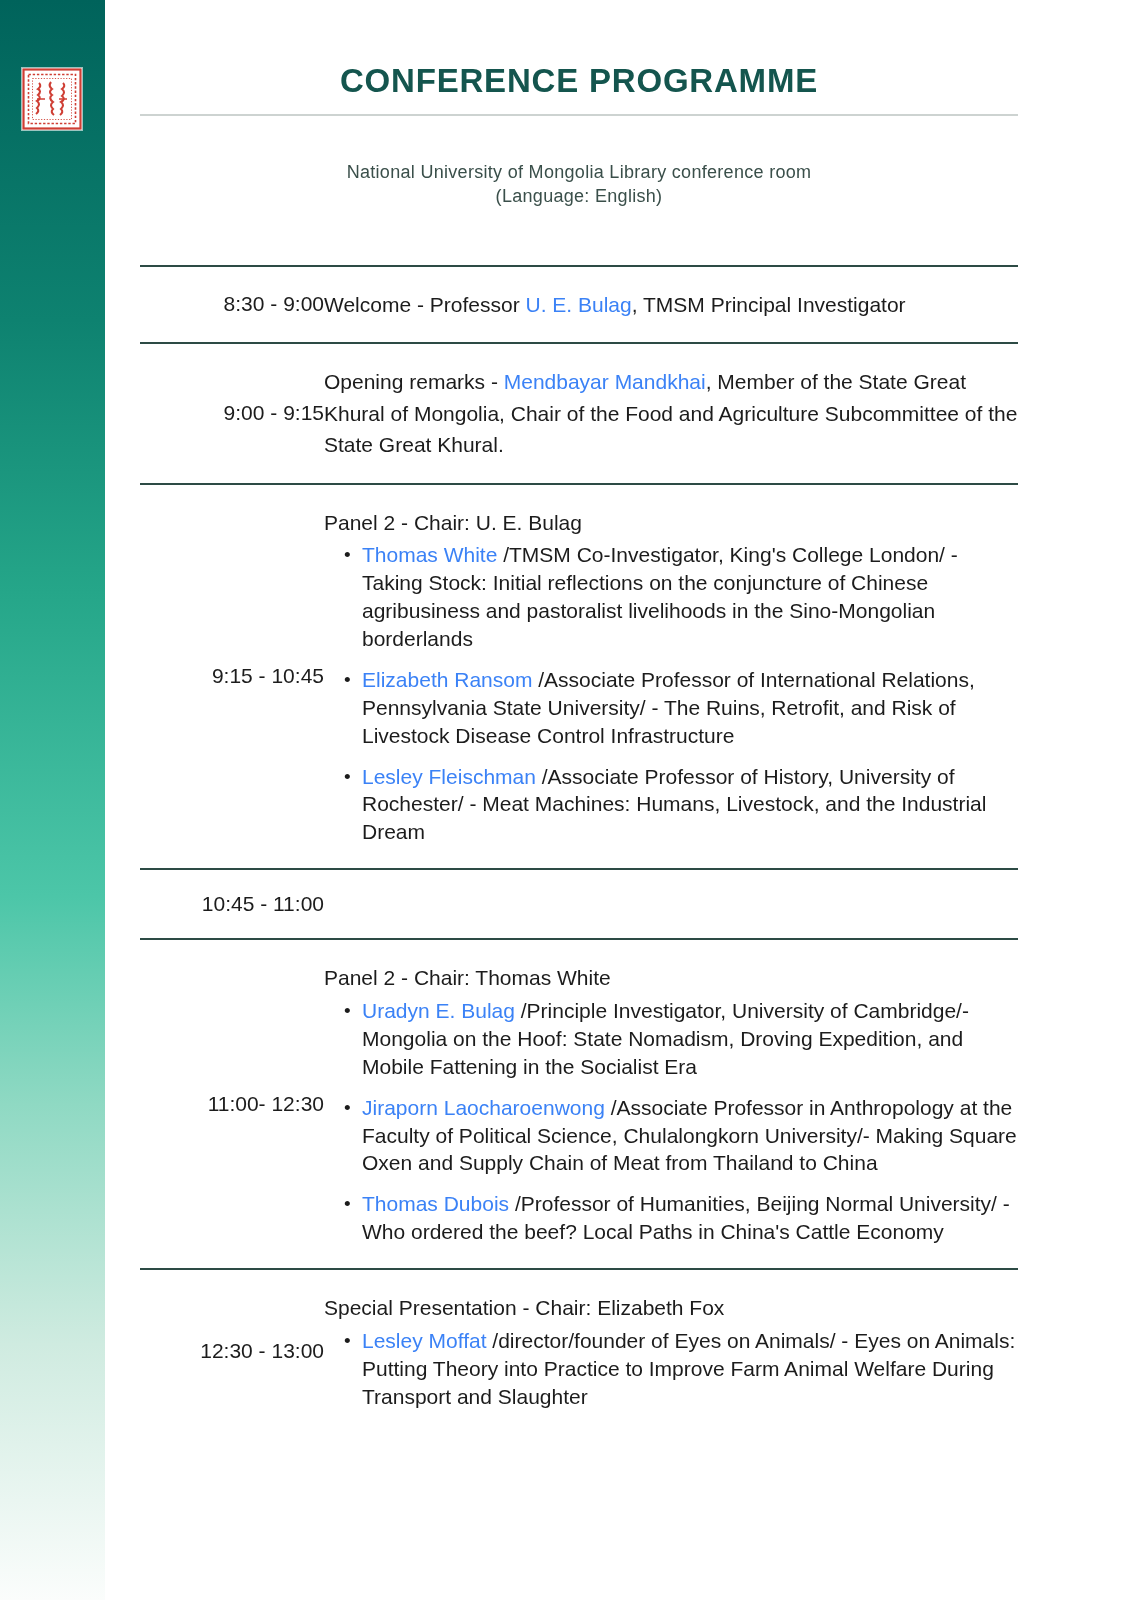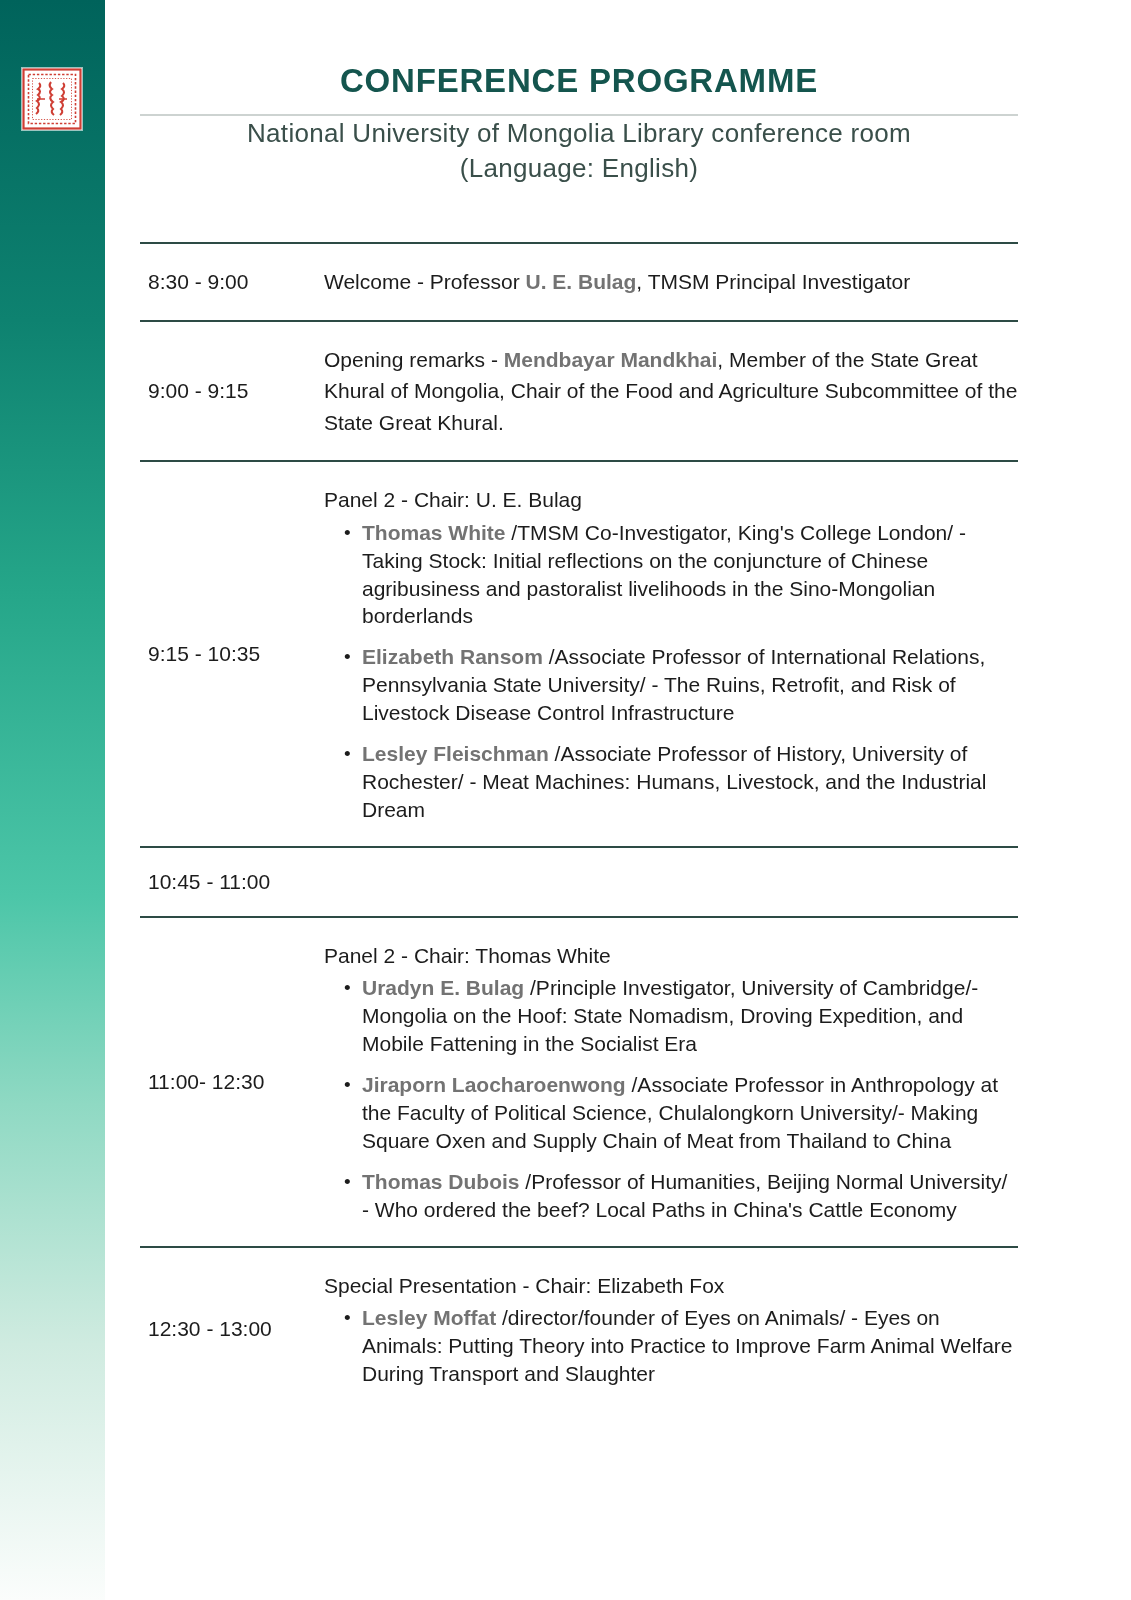--- a/index.html
+++ b/index.html
@@ -55,60 +55,62 @@
     font-weight: 800;
     letter-spacing: 0.8px;
     color: #14554e;
   }
   .title-rule {
     margin-top: 14px;
     height: 2px;
     background: #cdd3d1;
   }
   .subtitle {
+    margin-top: 44px;
     text-align: center;
-    font-size: 26px;
+    font-size: 18px;
     line-height: 1.35;
     color: #3a4f4a;
     letter-spacing: 0.3px;
   }
 
   .schedule { margin-top: 56px; }
 
   .row {
     display: flex;
     align-items: center;
     border-top: 2px solid #2d4b45;
     padding: 22px 0;
   }
   .time-cell {
     flex: 0 0 184px;
     padding-left: 8px;
     font-size: 21px;
     white-space: nowrap;
+    text-align: right;
   }
   .desc-cell {
     flex: 1 1 auto;
     font-size: 21px;
   }
   .desc-cell .line { line-height: 1.5; }
   .desc-cell .bullet {
     display: flex;
     margin-top: 13px;
     margin-left: 20px;
     line-height: 1.33;
   }
   .desc-cell .line + .bullet { margin-top: 3px; }
   .bullet .dot {
     flex: 0 0 18px;
     font-size: 19px;
     line-height: 1.45;
   }
   .bullet .btxt { flex: 1 1 auto; }
-  strong { font-weight: 700; color: #737373; }
+  strong { font-weight: 400; color: #3b82f6; }
 
   .footer {
     margin-top: 30px;
     padding-bottom: 40px;
     text-align: center;
   }
   .footer a {
     font-size: 20px;
     color: #203b36;
     text-decoration: underline;
@@ -151,21 +153,21 @@
             <div class="line">Welcome - Professor <strong>U. E. Bulag</strong>, TMSM Principal Investigator</div>
           </div>
         </div>
         <div class="row">
           <div class="time-cell">9:00 - 9:15</div>
           <div class="desc-cell">
             <div class="line">Opening remarks - <strong>Mendbayar Mandkhai</strong>, Member of the State Great Khural of Mongolia, Chair of the Food and Agriculture Subcommittee of the State Great Khural.</div>
           </div>
         </div>
         <div class="row">
-          <div class="time-cell">9:15 - 10:35</div>
+          <div class="time-cell">9:15 - 10:45</div>
           <div class="desc-cell">
             <div class="line">Panel 2 - Chair: U. E. Bulag</div>
             <div class="bullet">
               <span class="dot">•</span>
               <span class="btxt"><strong>Thomas White</strong> /TMSM Co-Investigator, King's College London/ - Taking Stock: Initial reflections on the conjuncture of Chinese agribusiness and pastoralist livelihoods in the Sino-Mongolian borderlands</span>
             </div>
             <div class="bullet">
               <span class="dot">•</span>
               <span class="btxt"><strong>Elizabeth Ransom</strong> /Associate Professor of International Relations, Pennsylvania State University/ - The Ruins, Retrofit, and Risk of Livestock Disease Control Infrastructure</span>
             </div>

